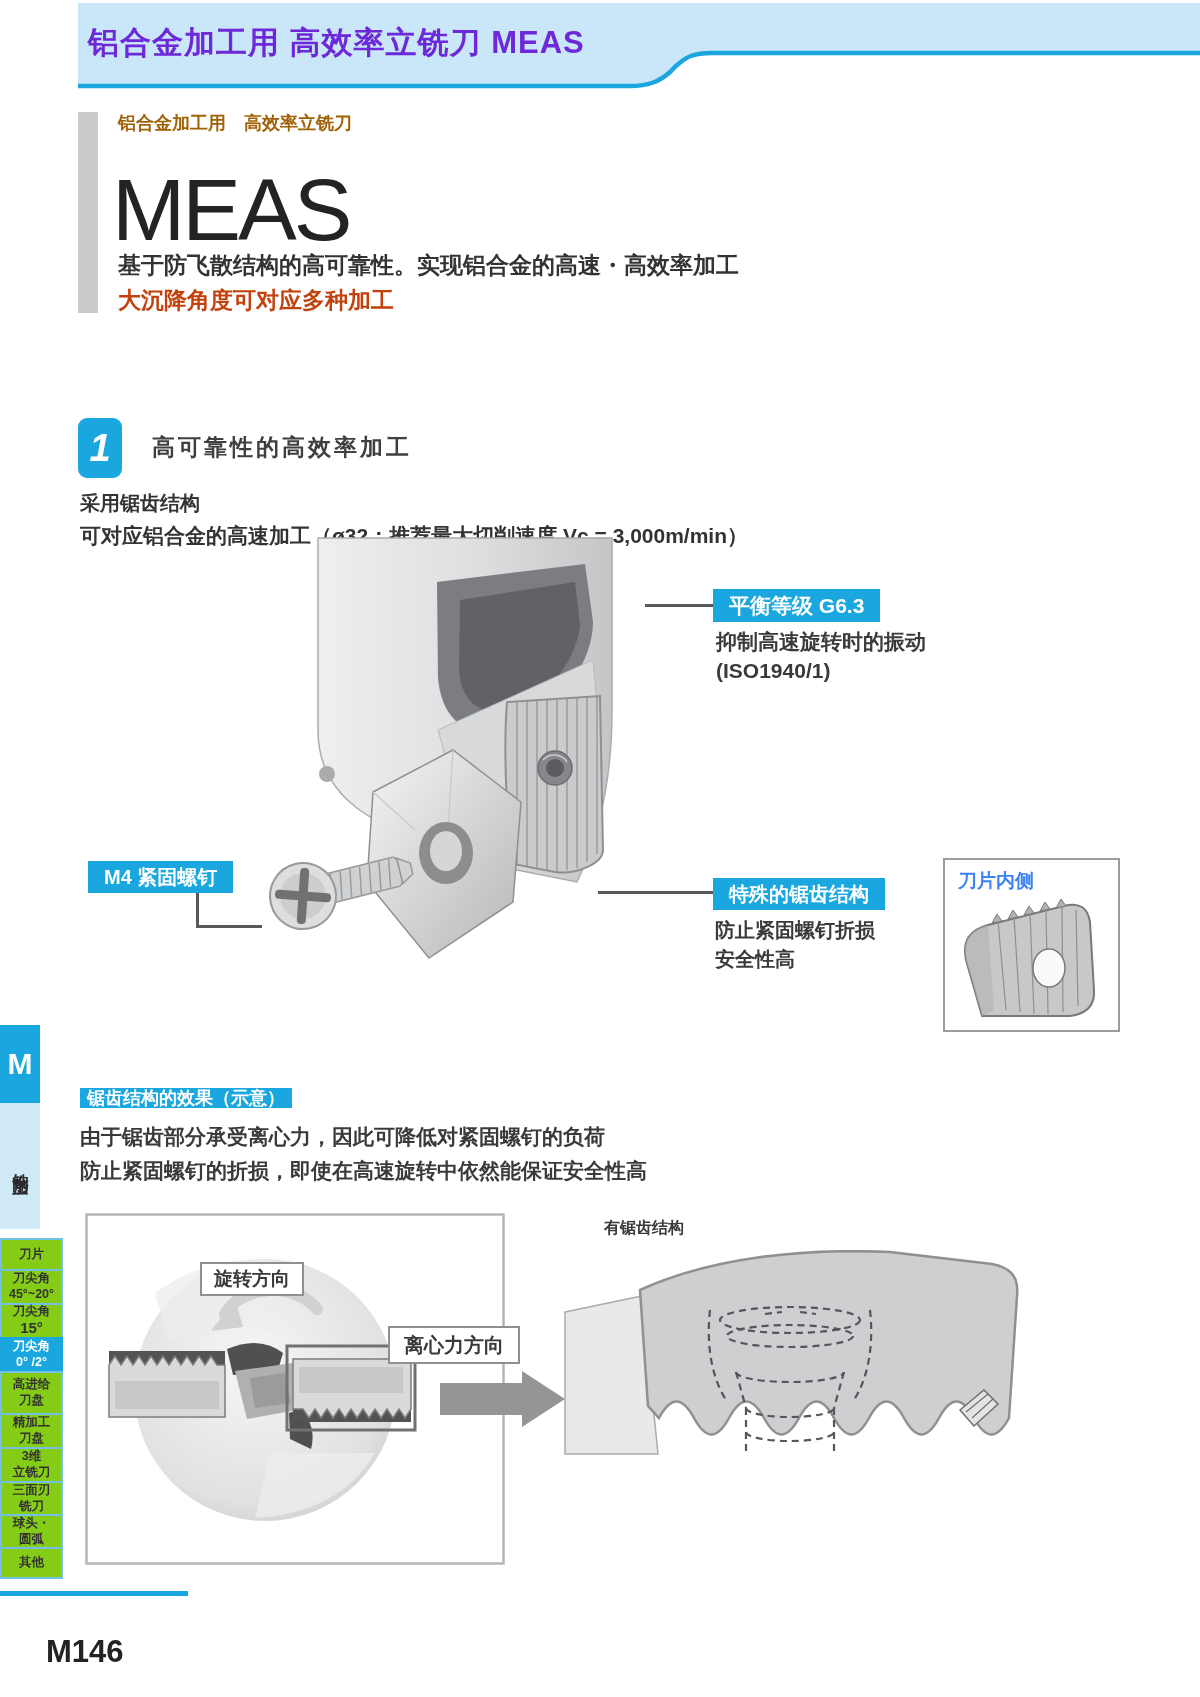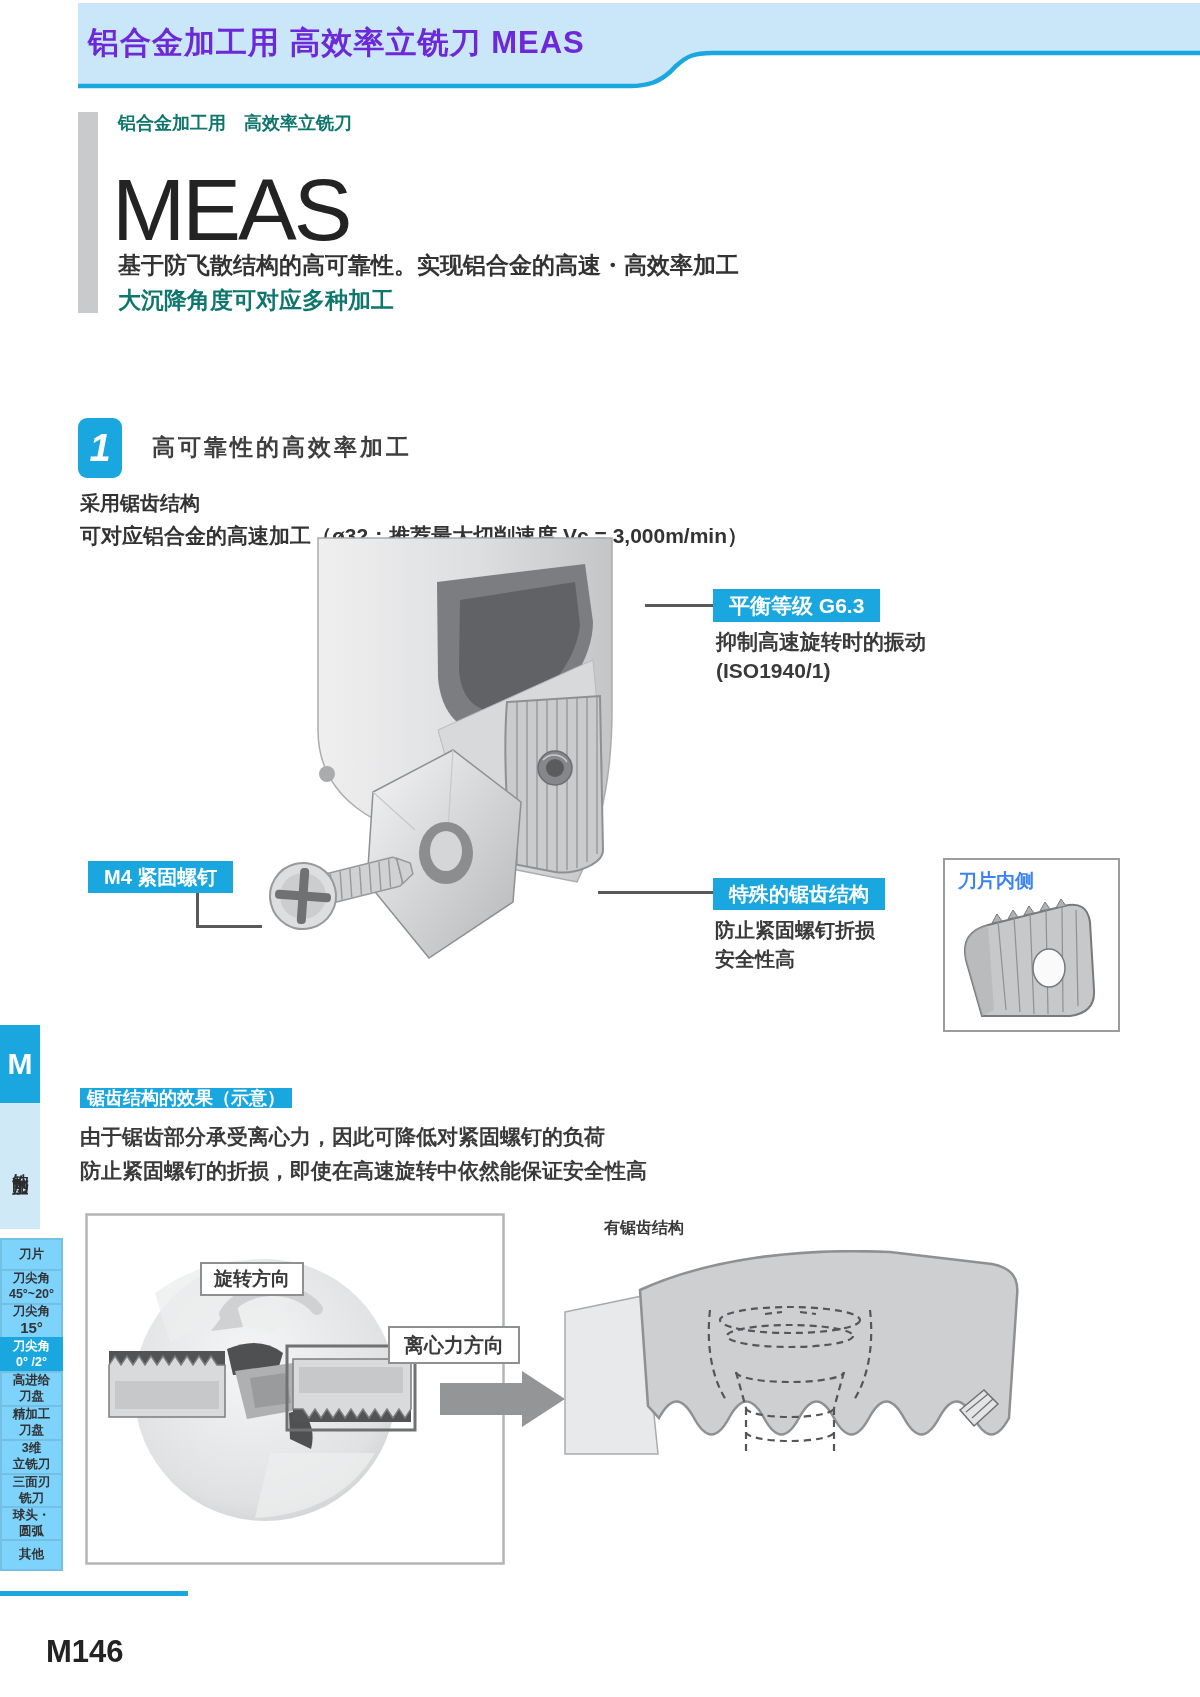--- a/index.html
+++ b/index.html
@@ -1,24 +1,24 @@
 <!DOCTYPE html>
 <html><head>
 <meta charset="utf-8">
 <style>
   html,body{margin:0;padding:0;background:#fff;}
   #page{position:relative;width:1200px;height:1697px;background:#ffffff;overflow:hidden;
         font-family:"Liberation Sans","DejaVu Sans",sans-serif;color:#2e2e2e;}
   .abs{position:absolute;}
   .page-title{left:88px;top:22px;font-size:31px;font-weight:bold;color:#6d28d9;letter-spacing:1px;}
   .gray-bar{left:78px;top:112px;width:20px;height:201px;background:#c9cacb;}
-  .prod-sub{left:118px;top:111px;font-size:18px;font-weight:bold;color:#0f766e;}
+  .prod-sub{left:118px;top:111px;font-size:18px;font-weight:bold;color:#a16207;}
   .prod-name{left:112px;top:130px;font-size:88px;font-weight:normal;color:#232323;letter-spacing:-3px;line-height:1;margin-top:36px;}
   .tagline{left:118px;top:250px;font-size:23px;font-weight:bold;color:#333;}
-  .tagline2{left:118px;top:285px;font-size:23px;font-weight:bold;color:#0f766e;}
+  .tagline2{left:118px;top:285px;font-size:23px;font-weight:bold;color:#c2410c;}
   .sec-badge{left:78px;top:418px;width:44px;height:60px;background:#1aa6de;border-radius:9px;
              color:#fff;font-size:38px;font-style:italic;font-weight:bold;
              display:flex;align-items:center;justify-content:center;}
   .sec-title{left:152px;top:432px;font-size:23px;font-weight:bold;color:#3f3f3f;letter-spacing:3px;}
   .para1{left:80px;top:490px;font-size:20px;font-weight:bold;color:#333;font-family:Liberation Serif, serif;}
   .para2{left:80px;top:522px;font-size:21px;font-weight:bold;color:#333;}
   .blue-label{position:absolute;background:#1aa6de;color:#fff;font-weight:bold;
               display:flex;align-items:center;justify-content:center;white-space:nowrap;}
   .cl{position:absolute;background:#58595b;}
   .desc{position:absolute;font-weight:bold;color:#3a3a3a;white-space:nowrap;}
@@ -26,21 +26,21 @@
   .insert-title{left:958px;top:868px;font-size:19px;font-weight:600;color:#3b82f6;}
   .wlabel{position:absolute;background:#fff;border:2px solid #8e9092;color:#3a3a3a;font-weight:bold;
           display:flex;align-items:center;justify-content:center;white-space:nowrap;box-sizing:border-box;}
   
   .sb-m{left:0;top:1025px;width:40px;height:78px;background:#1aa6de;color:#fff;font-size:30px;font-weight:bold;
         display:flex;align-items:center;justify-content:center;}
   .sb-cat{left:0;top:1103px;width:40px;height:126px;background:#cfe9f7;color:#2b2b2b;
           display:flex;align-items:center;justify-content:center;
           writing-mode:vertical-rl;text-orientation:upright;font-size:16px;font-weight:bold;letter-spacing:3px;}
   .sb-items{left:0;top:1240px;width:63px;}
-  .sb-item{box-sizing:border-box;width:63px;border:2px solid #74bfe4;margin-top:-2px;background:#7dd3fc;
+  .sb-item{box-sizing:border-box;width:63px;border:2px solid #74bfe4;margin-top:-2px;background:#84cc16;
            display:flex;flex-direction:column;align-items:center;justify-content:center;
            font-size:12.5px;line-height:1.25;font-weight:600;color:#333;text-align:center;}
   .sb-item.active{background:#1aa6de;border-color:#1aa6de;color:#fff;}
   .sb-bar{left:0;top:1591px;width:188px;height:5px;background:#1aa6de;}
   .pageno{left:46px;top:1634px;font-size:31px;font-weight:bold;color:#232323;}
 </style>
 </head>
 <body>
 
 <div id="page">
@@ -239,21 +239,21 @@
       <span>45°~20°</span>
     </div>
     <div class="sb-item" style="height:36px">
       <span>刀尖角</span>
       <span style="font-size:15px">15°</span>
     </div>
     <div class="sb-item active" style="height:36px">
       <span>刀尖角</span>
       <span>0° /2°</span>
     </div>
-    <div class="sb-item" style="height:36px">
+    <div class="sb-item" style="height:44px">
       <span>高进给</span>
       <span>刀盘</span>
     </div>
     <div class="sb-item" style="height:36px">
       <span>精加工</span>
       <span>刀盘</span>
     </div>
     <div class="sb-item" style="height:36px">
       <span>3维</span>
       <span>立铣刀</span>

